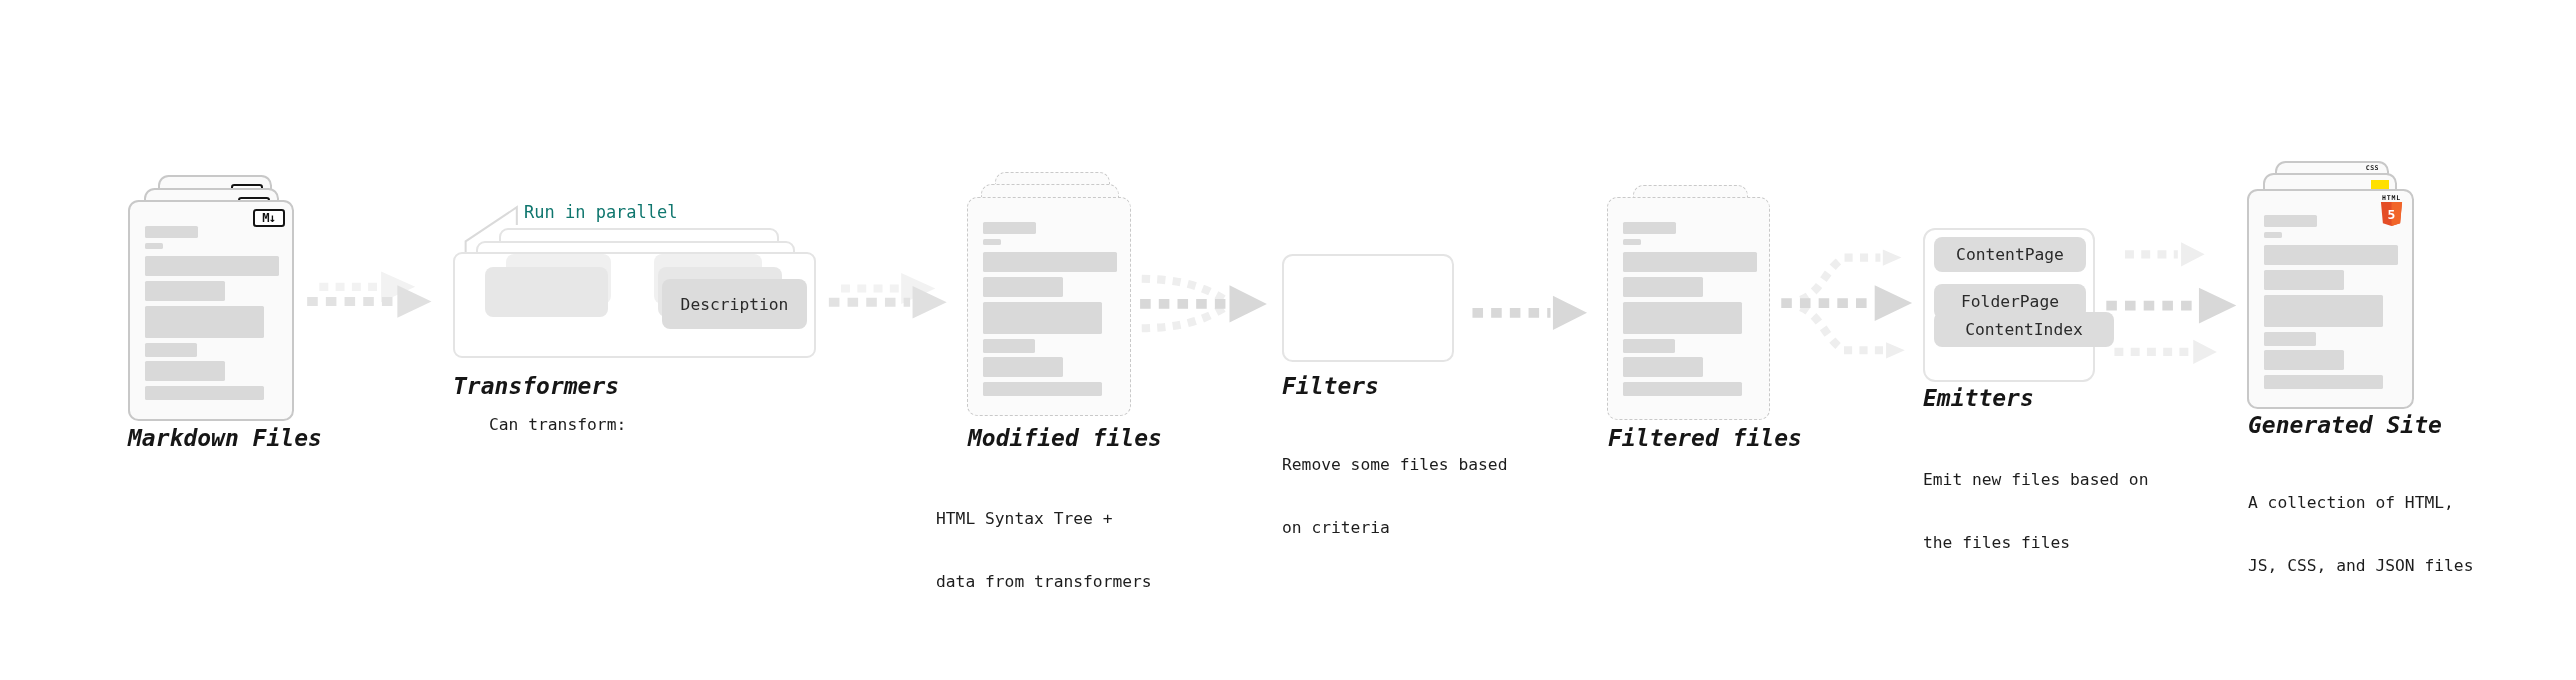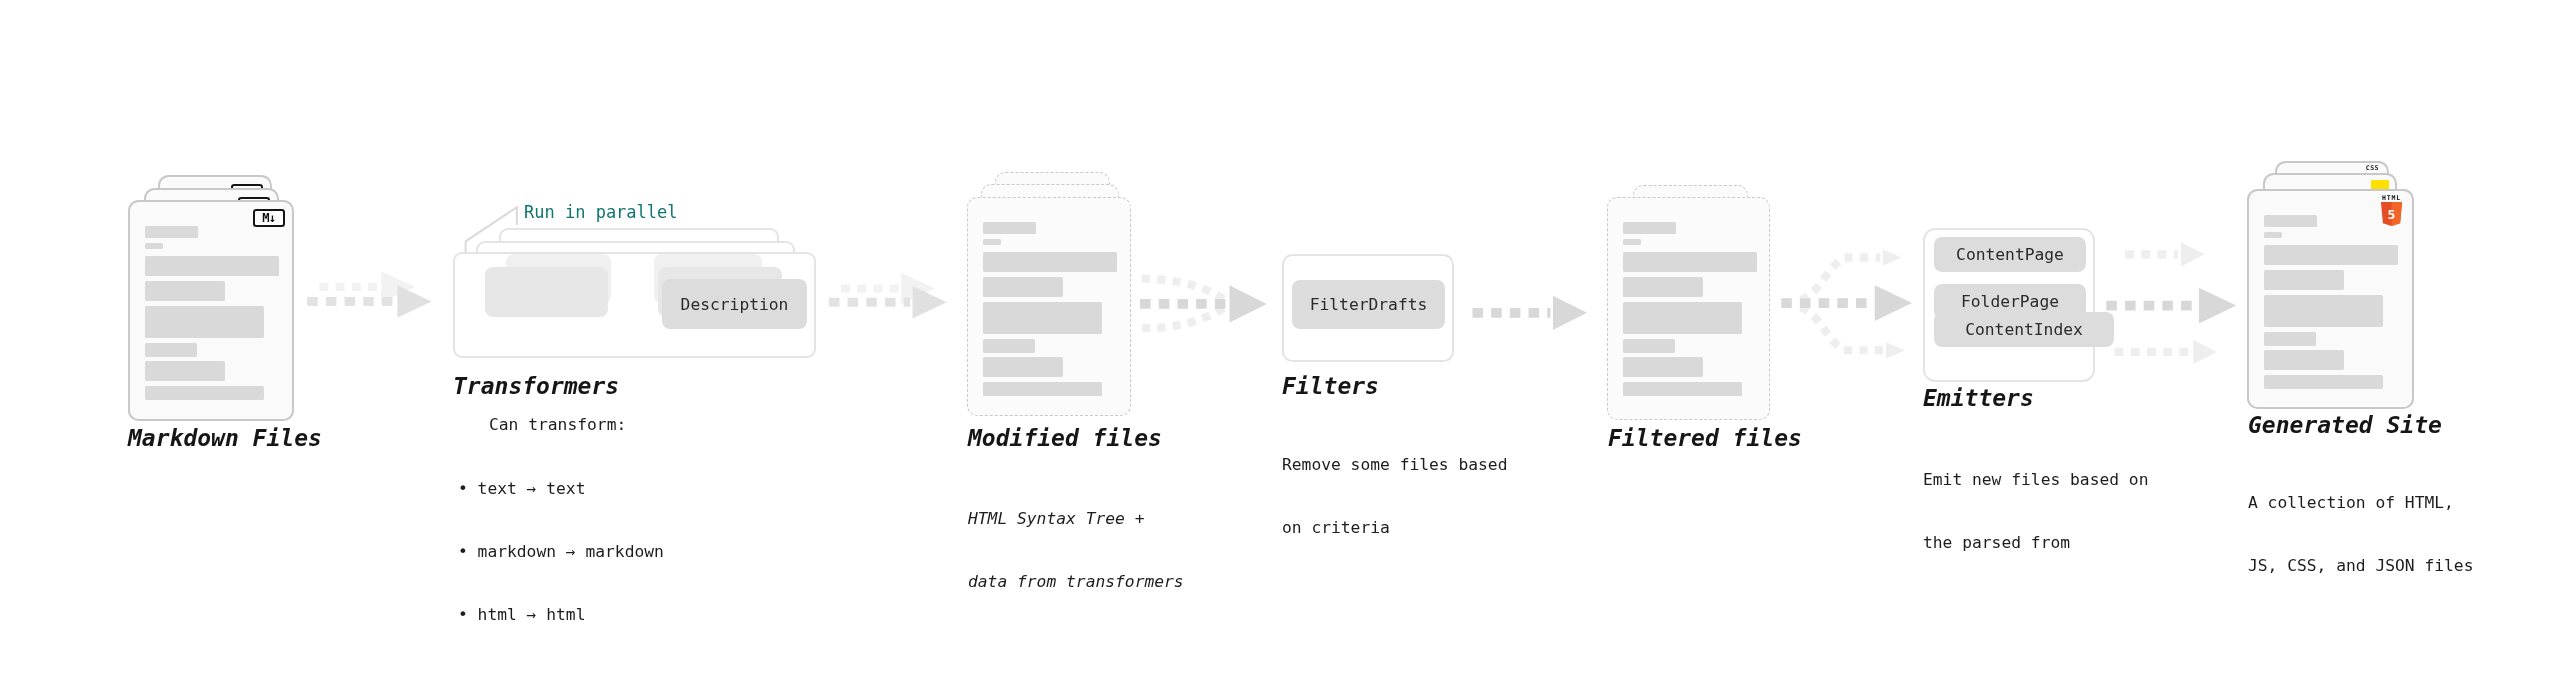--- a/index.html
+++ b/index.html
@@ -138,54 +138,46 @@
     <div class="gbox ghost1" style="left:485px;top:267px;width:123px;height:50px;"></div>
 
     <div class="gbox ghost2" style="left:654px;top:254px;width:108px;height:50px;"></div>
     <div class="gbox ghost1" style="left:658px;top:267px;width:124px;height:50px;"></div>
     <div class="gbox" style="left:662px;top:279px;width:145px;height:50px;">
       <span>Description</span>
     </div>
 
     <div class="title" style="left:453px;top:375px;">Transformers</div>
     <div class="sub" style="left:453px;top:414px;margin-left:36px;">Can transform:</div>
-    <div class="sub" style="left:458px;top:436px;">
-      <div>• text → text</div>
-      <div>• markdown → markdown</div>
-      <div>• html → html</div>
-    </div>
   </div>
 
   <div class="layer">
     <div class="doc dashed" style="left:995px;top:172px;width:115px;height:211px;"></div>
     <div class="doc dashed" style="left:981px;top:184px;width:138px;height:218px;"></div>
     <div class="doc dashed" style="left:967px;top:197px;width:164px;height:219px;">
       <div class="doc-bars">
           <div style="position: absolute; left: 14.6px; top: 23.6px; width: 53px; height: 12.2px; background: rgb(217, 217, 217); border-radius: 1.6px;"></div>
           <div style="position: absolute; left: 14.6px; top: 41px; width: 18.7px; height: 5.7px; background: rgb(217, 217, 217); border-radius: 1.6px;"></div>
           <div style="position: absolute; left: 14.6px; top: 54px; width: 134px; height: 20.3px; background: rgb(217, 217, 217); border-radius: 1.6px;"></div>
           <div style="position: absolute; left: 14.6px; top: 79px; width: 80px; height: 20.3px; background: rgb(217, 217, 217); border-radius: 1.6px;"></div>
           <div style="position: absolute; left: 14.6px; top: 104px; width: 119px; height: 32px; background: rgb(217, 217, 217); border-radius: 1.6px;"></div>
           <div style="position: absolute; left: 14.6px; top: 141px; width: 52px; height: 14px; background: rgb(217, 217, 217); border-radius: 1.6px;"></div>
           <div style="position: absolute; left: 14.6px; top: 159px; width: 80px; height: 19.5px; background: rgb(217, 217, 217); border-radius: 1.6px;"></div>
           <div style="position: absolute; left: 14.6px; top: 184px; width: 119px; height: 14px; background: rgb(217, 217, 217); border-radius: 1.6px;"></div>
         </div>
     </div>
     <div class="title" style="left:968px;top:427px;">Modified files</div>
-    <div class="sub" style="left:968px;top:466px;font-style:italic;">
+    <div class="sub" style="left:936px;top:466px;">
       <div>HTML Syntax Tree +</div>
       <div>data from transformers</div>
     </div>
   </div>
 
   <div class="layer">
     <div class="outline" style="left:1282px;top:254px;width:172px;height:108px;border-radius:10.6px;"></div>
-    <div class="gbox" style="left:1292px;top:280px;width:153px;height:49px;">
-      <span>FilterDrafts</span>
-    </div>
     <div class="title" style="left:1282px;top:375px;">Filters</div>
     <div class="sub" style="left:1282px;top:412px;">
       <div>Remove some files based</div>
       <div>on criteria</div>
     </div>
   </div>
 
   <div class="layer">
     <div class="doc dashed" style="left:1633px;top:185px;width:115px;height:218px;"></div>
     <div class="doc dashed" style="left:1607px;top:197px;width:163px;height:223px;">
@@ -210,21 +202,21 @@
     </div>
     <div class="gbox" style="left:1934px;top:284px;width:152px;height:35px;">
       <span>FolderPage</span>
     </div>
     <div class="gbox" style="left:1934px;top:312px;width:180px;height:35px;">
       <span>ContentIndex</span>
     </div>
     <div class="title" style="left:1923px;top:387px;">Emitters</div>
     <div class="sub" style="left:1923px;top:427px;">
       <div>Emit new files based on</div>
-      <div>the parsed from</div>
+      <div>the files files</div>
     </div>
   </div>
 
   <div class="layer">
     <div class="doc" style="left:2275px;top:161px;width:114px;height:211px;">
       <div class="css-badge">
         <div class="t">CSS</div>
         <div class="bar"></div>
       </div>
     </div>

